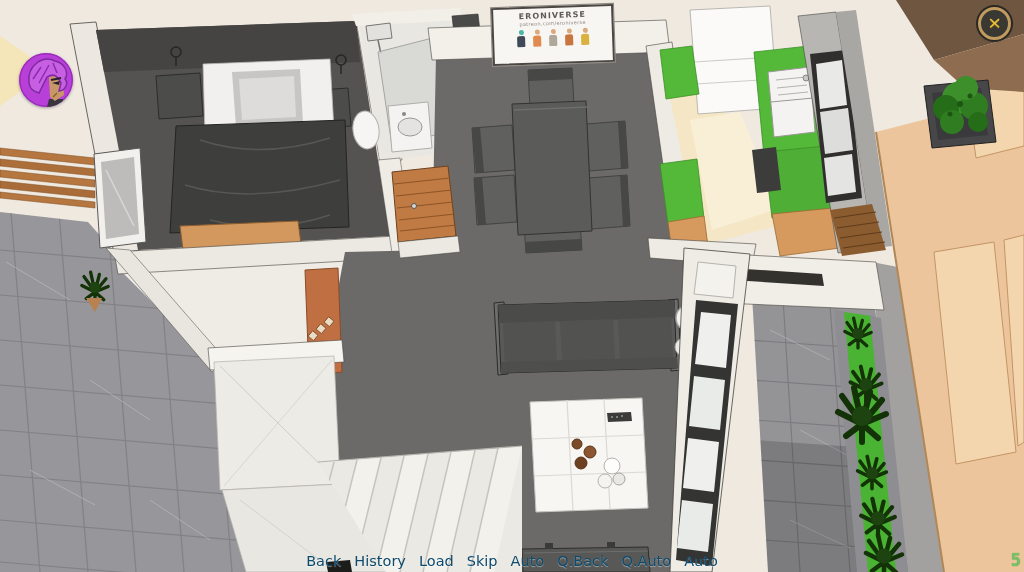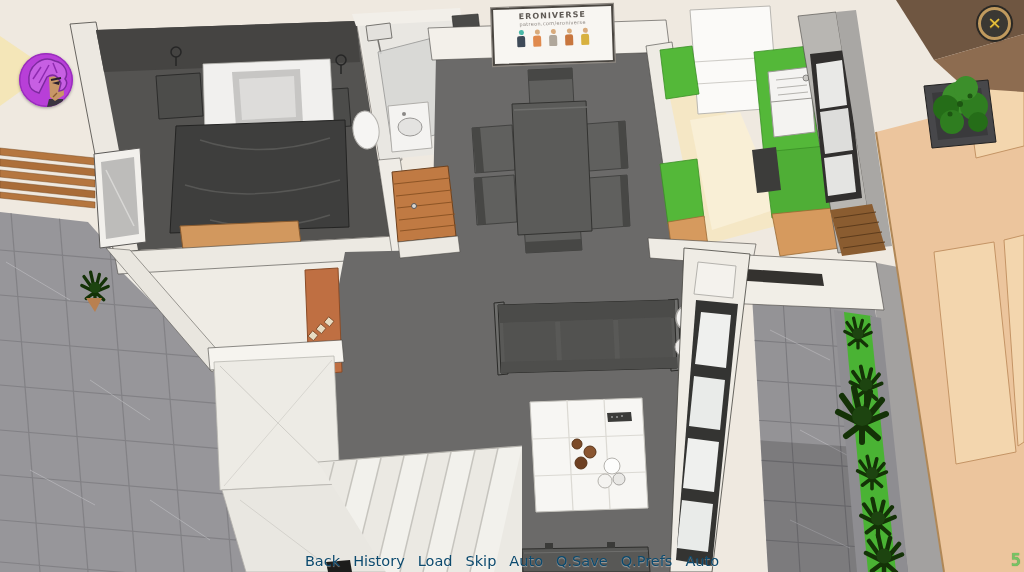--- a/index.html
+++ b/index.html
@@ -412,20 +412,20 @@
   <div class="close-btn">
     <span>✕</span>
   </div>
 
   <div class="quick-menu">
     <span class="qm-item">Back</span>
     <span class="qm-item">History</span>
     <span class="qm-item">Load</span>
     <span class="qm-item">Skip</span>
     <span class="qm-item">Auto</span>
-    <span class="qm-item">Q.Save</span>
-    <span class="qm-item">Q.Prefs</span>
+    <span class="qm-item">Q.Back</span>
+    <span class="qm-item">Q.Auto</span>
     <span class="qm-item">Auto</span>
   </div>
 
   <div class="day-counter">5</div>
 
 </div>
 
 </body></html>

